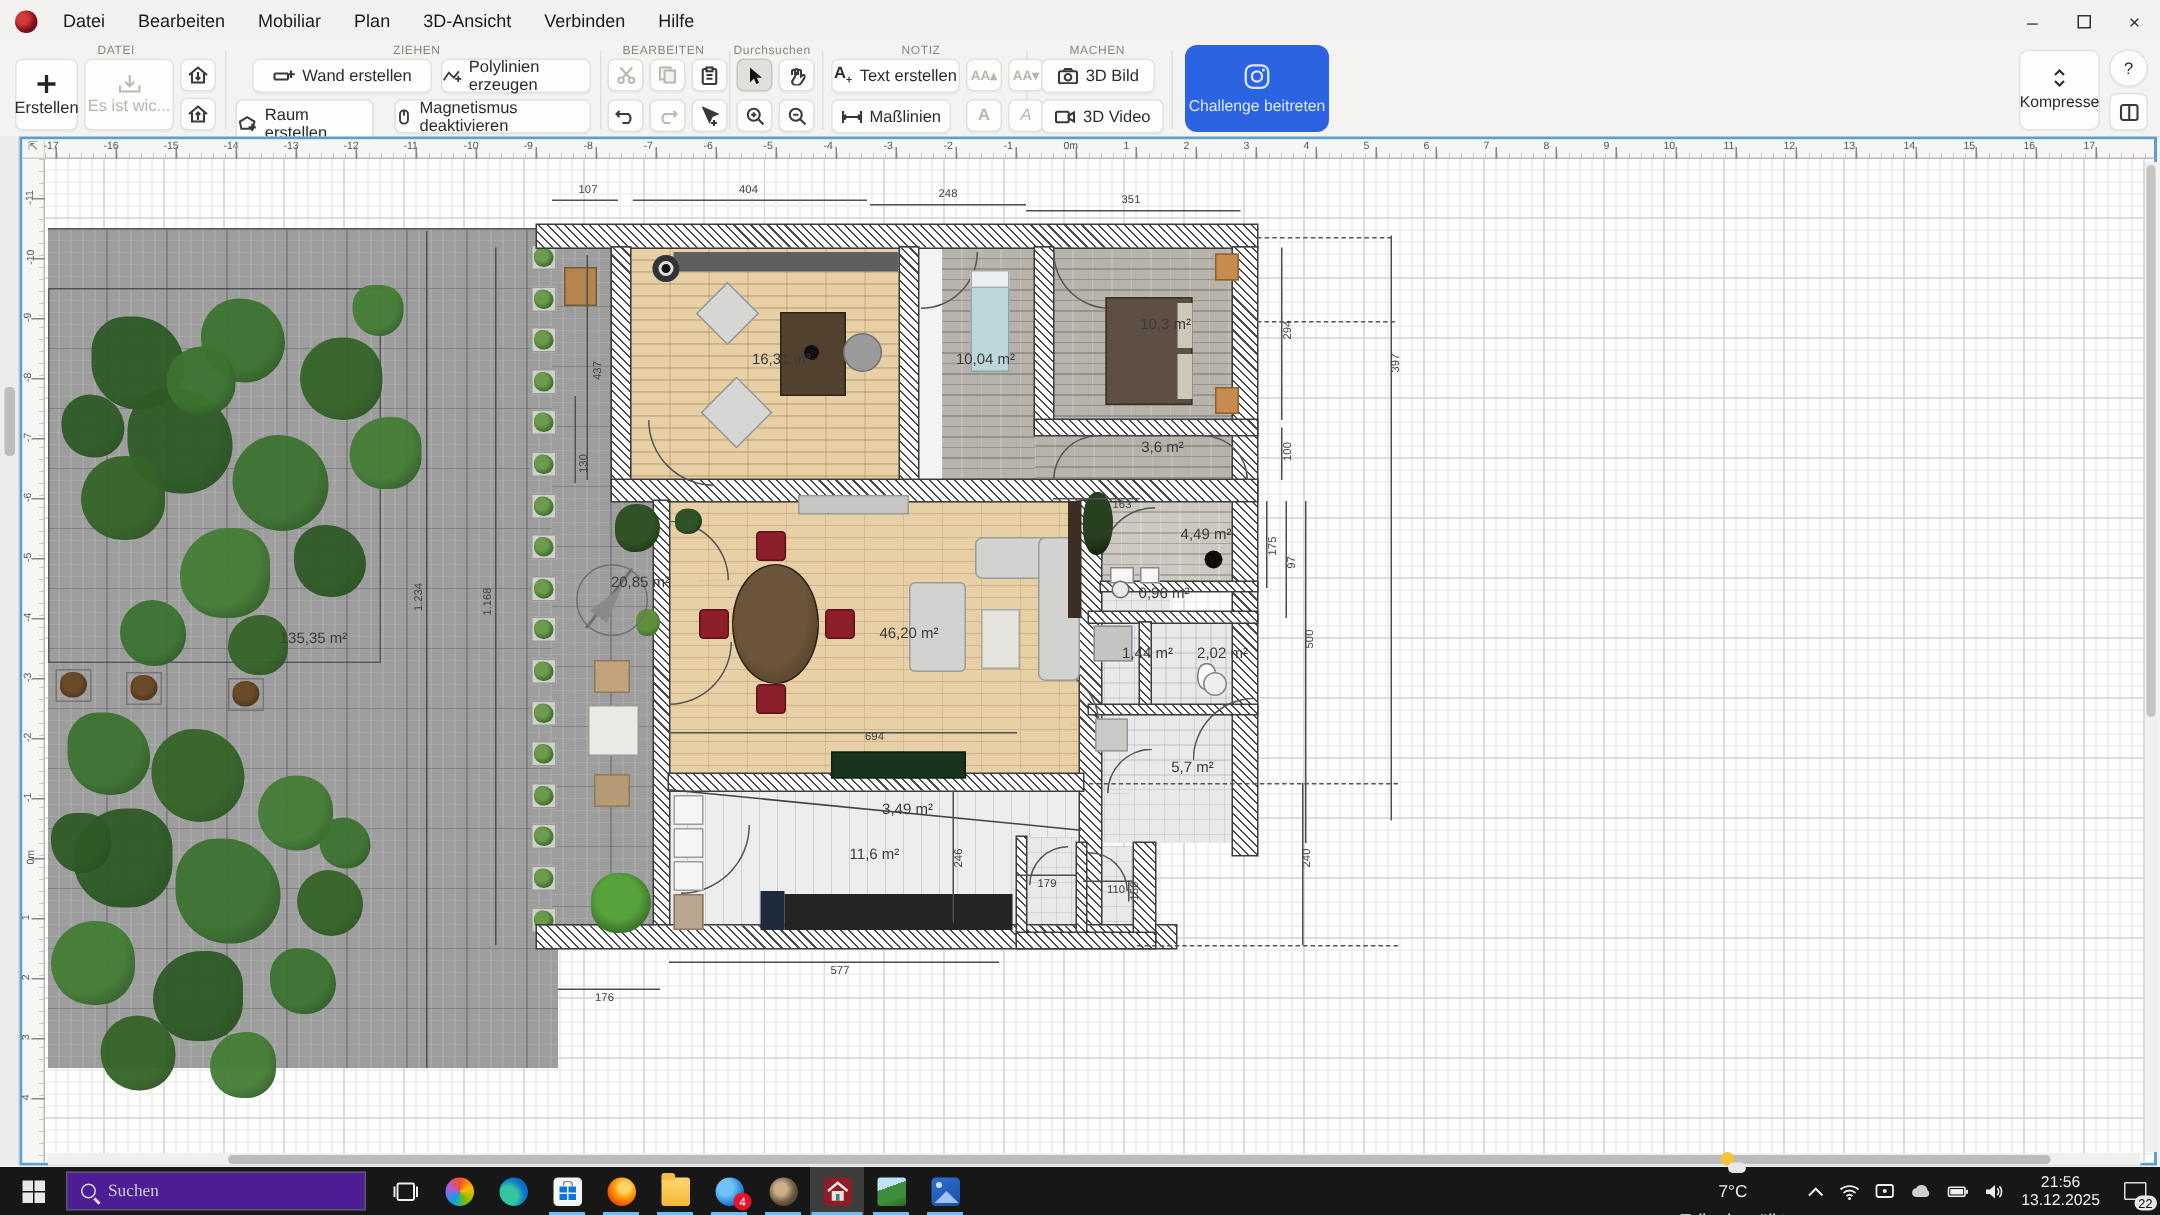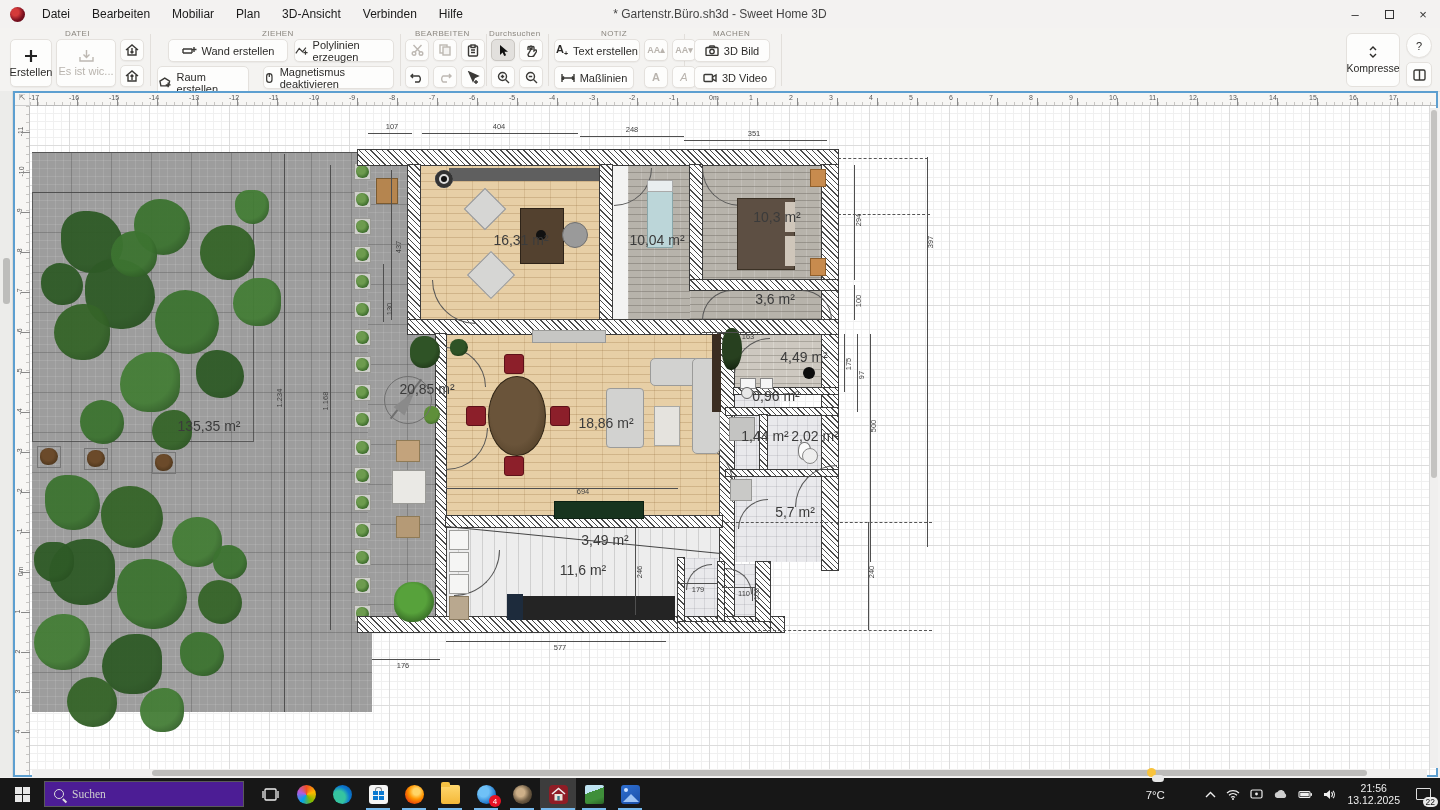--- a/index.html
+++ b/index.html
@@ -59,21 +59,21 @@
      background-image:repeating-linear-gradient(to bottom, rgba(140,100,50,.25) 0 1px, transparent 1px 8px),
                       repeating-linear-gradient(to right, rgba(140,100,50,.18) 0 1px, transparent 1px 26px); }
   .stone { background-color:#b7b3ab;
      background-image:repeating-linear-gradient(to bottom, rgba(90,85,78,.35) 0 1px, transparent 1px 7px),
                       repeating-linear-gradient(to right, rgba(255,255,255,.15) 0 1px, transparent 1px 13px); }
   .tile { background-color:#e9e9ec;
      background-image:repeating-linear-gradient(to bottom, rgba(120,120,130,.18) 0 1px, transparent 1px 10px),
                       repeating-linear-gradient(to right, rgba(120,120,130,.18) 0 1px, transparent 1px 10px); }
   .kitchenf { background-color:#ededed;
      background-image:repeating-linear-gradient(to right, rgba(120,120,120,.25) 0 1px, transparent 1px 12px); }
-  .room-label { position:absolute; transform:translate(-50%,-50%); font-size:14px; color:#3b3b3b; white-space:nowrap;padding-left:44px; }
+  .room-label { position:absolute; transform:translate(-50%,-50%); font-size:10px; color:#3b3b3b; white-space:nowrap;padding-left:44px; }
   .dim-label { position:absolute; transform:translate(-50%,-50%); font-size:7.5px; color:#3f3f3f; white-space:nowrap; background:rgba(255,255,255,.0); }
   .dline { position:absolute; background:#4f4f4f; }
   .ddash { position:absolute; border-top:1px dashed #555; background:none; }
   .arc { position:absolute; border:1px solid #555; background:transparent; }
   .blob { position:absolute; border-radius:48% 52% 55% 45%; }
   .hedge { position:absolute; width:17px; height:17px; background:#cfcfcb; border:1px solid #9a9a96; }
   .hedge i { position:absolute; left:1px; top:1px; width:13px; height:13px; display:block; border-radius:45% 55% 50% 50%;
              background:radial-gradient(circle at 40% 40%, #6d9b4e 0 35%, #3f6f2d 70%, #2c5420 100%); }
   .scroll-h { position:absolute; background:#f0efee; }
   .scroll-h .thumb { position:absolute; top:1px; height:6px; background:#bdbcba; border-radius:3px; }
@@ -118,21 +118,20 @@
     <div class="appicon"></div>
     <div class="menu" id="menubar">
         <span>Datei</span>
         <span>Bearbeiten</span>
         <span>Mobiliar</span>
         <span>Plan</span>
         <span>3D-Ansicht</span>
         <span>Verbinden</span>
         <span>Hilfe</span>
       </div>
-    <div class="title">* Gartenstr.Büro.sh3d - Sweet Home 3D</div>
     <div class="wbtns">
       <div class="wbtn">–</div>
       <div class="wbtn">
           <span class="rsq"></span>
         </div>
       <div class="wbtn">×</div>
     </div>
   </div>
 
   <div class="toolbar">
@@ -282,20 +281,28 @@
       <span>3D Bild</span>
     </div>
     <div class="btn" style="left:694px;top:38px;width:82px;height:23px">
       <svg width="14" height="10" viewBox="0 0 14 10" class="gicon">
           <rect x="1" y="1.5" width="8.5" height="7" rx="1"></rect>
           <path d="M9.5 4 13 2v6L9.5 6z"></path>
         </svg>
       <span>3D Video</span>
     </div>
 
+    <div class="challenge">
+      <svg width="18" height="18" viewBox="0 0 18 18">
+          <rect x="1.5" y="1.5" width="15" height="15" rx="4.5" fill="none" stroke="#dfe8ff" stroke-width="1.5"></rect>
+          <circle cx="9" cy="9" r="3.4" fill="none" stroke="#dfe8ff" stroke-width="1.5"></circle>
+          <circle cx="13.3" cy="4.7" r="1" fill="#dfe8ff"></circle>
+        </svg>
+      <span>Challenge beitreten</span>
+    </div>
 
     <div class="kompresse">
       <svg width="10" height="12" viewBox="0 0 10 12">
           <path d="M2 4 5 1l3 3M2 8l3 3 3-3" fill="none" stroke="#2c2b29" stroke-width="1.4"></path>
         </svg>
       <span>Kompresse</span>
     </div>
     <div class="btn" style="left:1406px;top:5px;width:26px;height:25px;border-radius:13px">?</div>
     <div class="btn" style="left:1406px;top:34px;width:26px;height:25px">
       <svg width="13" height="12" viewBox="0 0 13 12" class="gicon">
@@ -632,21 +639,21 @@
         <div class="abs ddash" style="left: 808px; top: 52px; width: 90px; height: 0px;"></div>
         <div class="abs ddash" style="left: 808px; top: 108px; width: 92px; height: 0px;"></div>
         <div class="abs ddash" style="left: 696px; top: 416px; width: 206px; height: 0px;"></div>
         <div class="abs ddash" style="left: 728px; top: 524px; width: 174px; height: 0px;"></div>
         <span class="room-label" style="left: 157px; top: 320px;">135,35 m²</span>
         <span class="room-label" style="left: 469px; top: 134px;">16,31 m²</span>
         <span class="room-label" style="left: 605px; top: 134px;">10,04 m²</span>
         <span class="room-label" style="left: 725px; top: 111px;">10,3 m²</span>
         <span class="room-label" style="left: 723px; top: 193px;">3,6 m²</span>
         <span class="room-label" style="left: 375px; top: 283px;">20,85 m²</span>
-        <span class="room-label" style="left: 554px; top: 317px;">18,86 m²</span>
+        <span class="room-label" style="left: 554px; top: 317px;">46,20 m²</span>
         <span class="room-label" style="left: 740px; top: 251px; margin-left: 12px;">4,49 m²</span>
         <span class="room-label" style="left: 724px; top: 290px;">0,96 m²</span>
         <span class="room-label" style="left: 713px; top: 330px;">1,44 m²</span>
         <span class="room-label" style="left: 763px; top: 330px;">2,02 m²</span>
         <span class="room-label" style="left: 743px; top: 406px;">5,7 m²</span>
         <span class="room-label" style="left: 553px; top: 434px;">3,49 m²</span>
         <span class="room-label" style="left: 531px; top: 464px;">11,6 m²</span>
         <span class="dim-label" style="left: 362px; top: 20px;">107</span>
         <span class="dim-label" style="left: 469px; top: 20px;">404</span>
         <span class="dim-label" style="left: 602px; top: 23px;">248</span>

